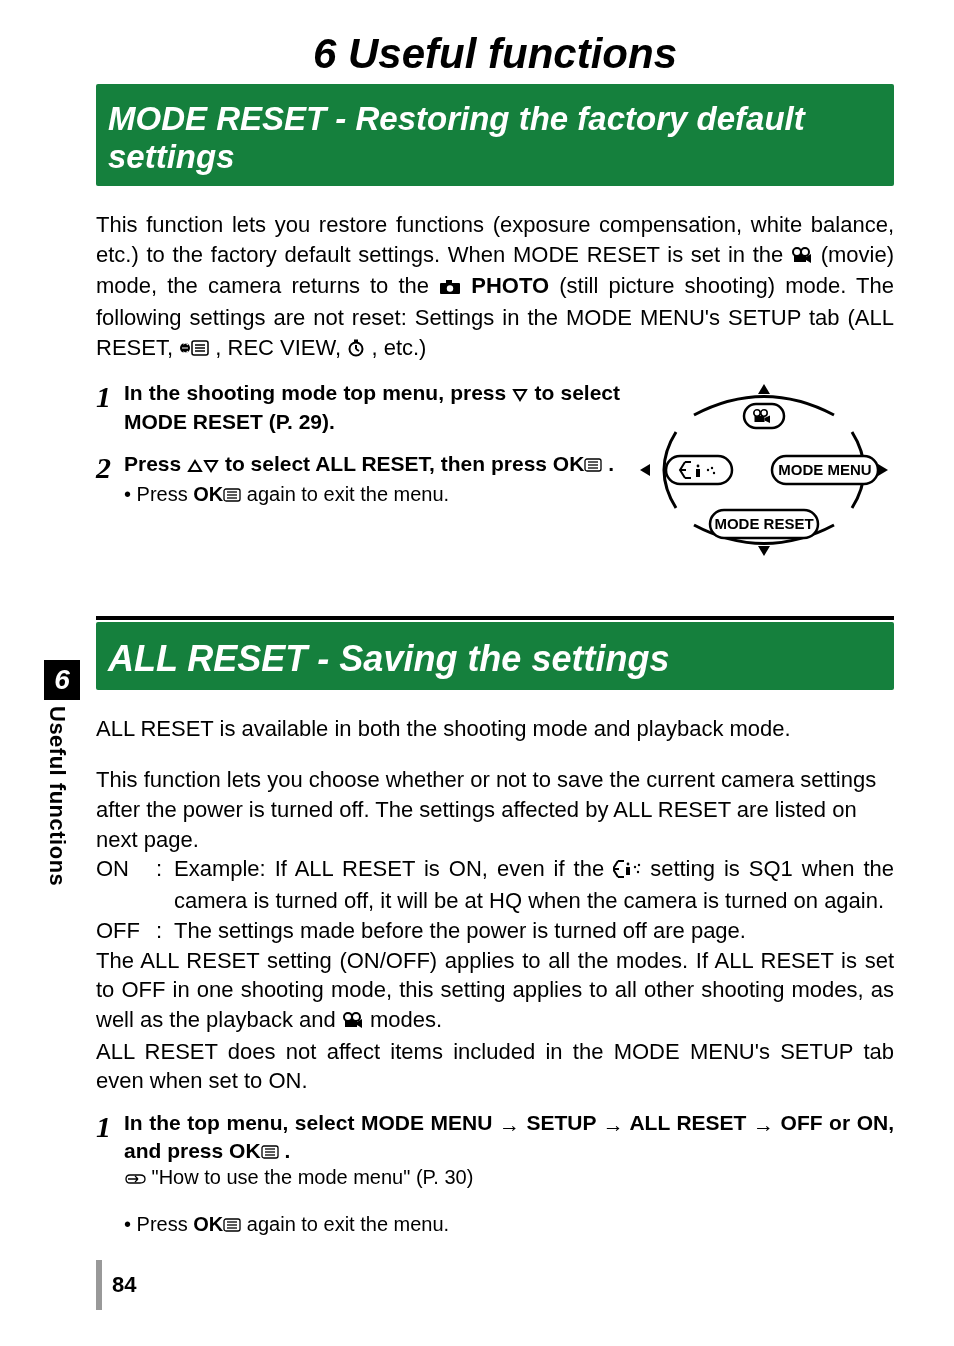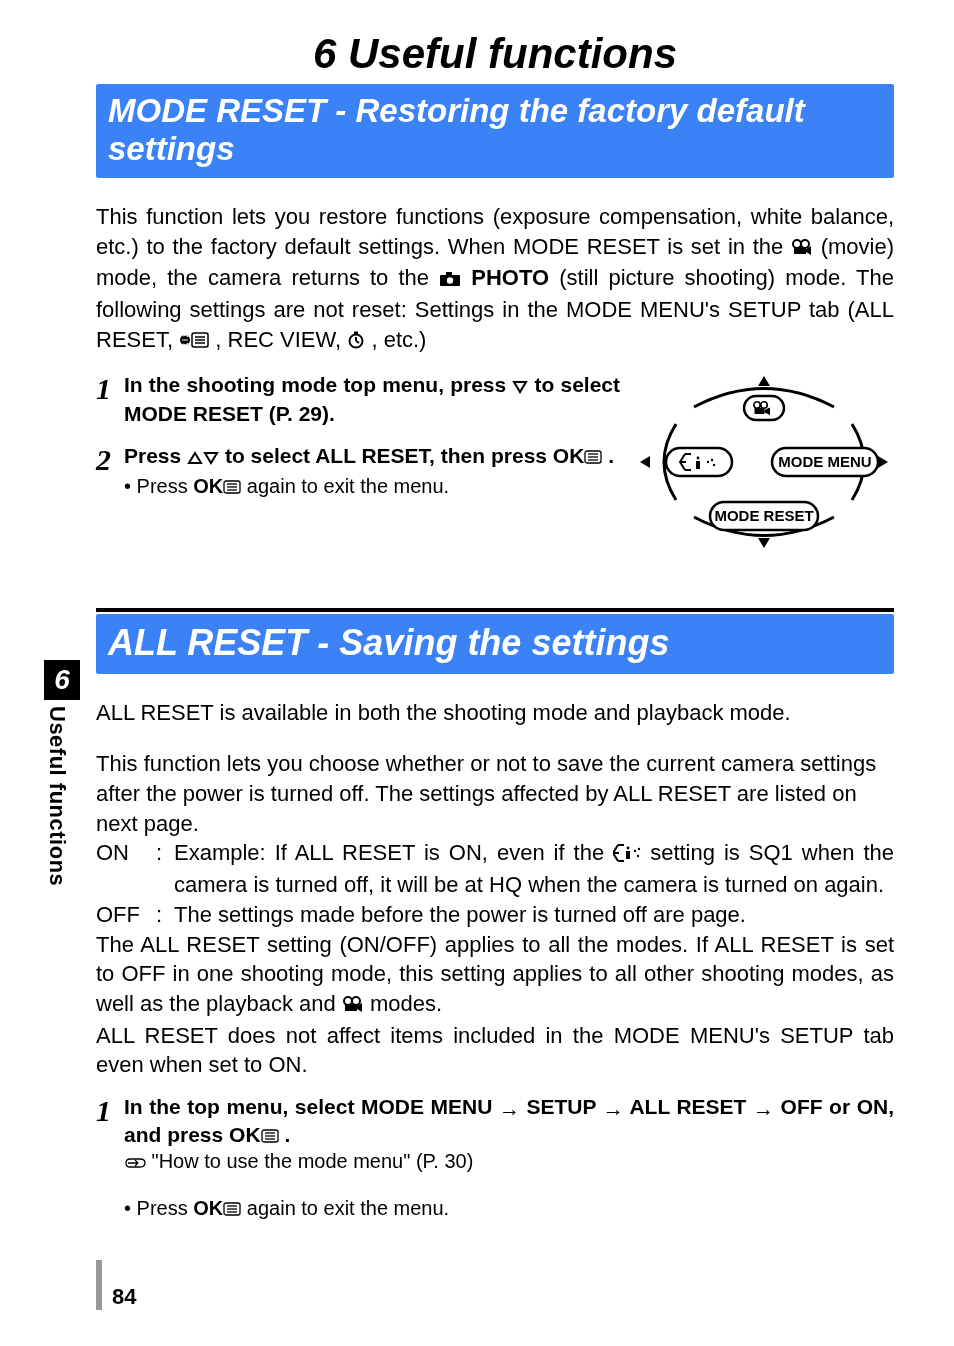--- a/index.html
+++ b/index.html
@@ -19,23 +19,23 @@
   }
   .chapter-title {
     font-size: 42px;
     font-weight: bold;
     text-align: center;
     font-style: italic;
     margin: 0 0 6px 0;
     font-family: Arial, Helvetica, sans-serif;
   }
   .section-bar {
-    background: #3b82f6;
+    background: #15803d;
     color: #fff;
-    padding: 8px 12px 10px 12px;
+    padding: 16px 12px 10px 12px;
     font-size: 33px;
     font-weight: bold;
     font-style: italic;
     margin-bottom: 24px;
     border-radius: 2px;
     font-family: Arial, Helvetica, sans-serif;
     line-height: 1.15;
   }
   .section2-wrap {
     margin-top: 52px;
@@ -127,21 +127,21 @@
   .dl-val { flex: 1; text-align: justify; }
   .mini-ref {
     font-size: 20px;
     margin-top: 2px;
   }
   .page-num-box {
     position: absolute;
     left: 96px;
     bottom: 36px;
     display: flex;
-    align-items: flex-end;
+    align-items: center;
     gap: 10px;
   }
   .page-num-bar {
     width: 6px;
     height: 50px;
     background: #999;
   }
   .page-num {
     font-size: 22px;
     font-weight: bold;

